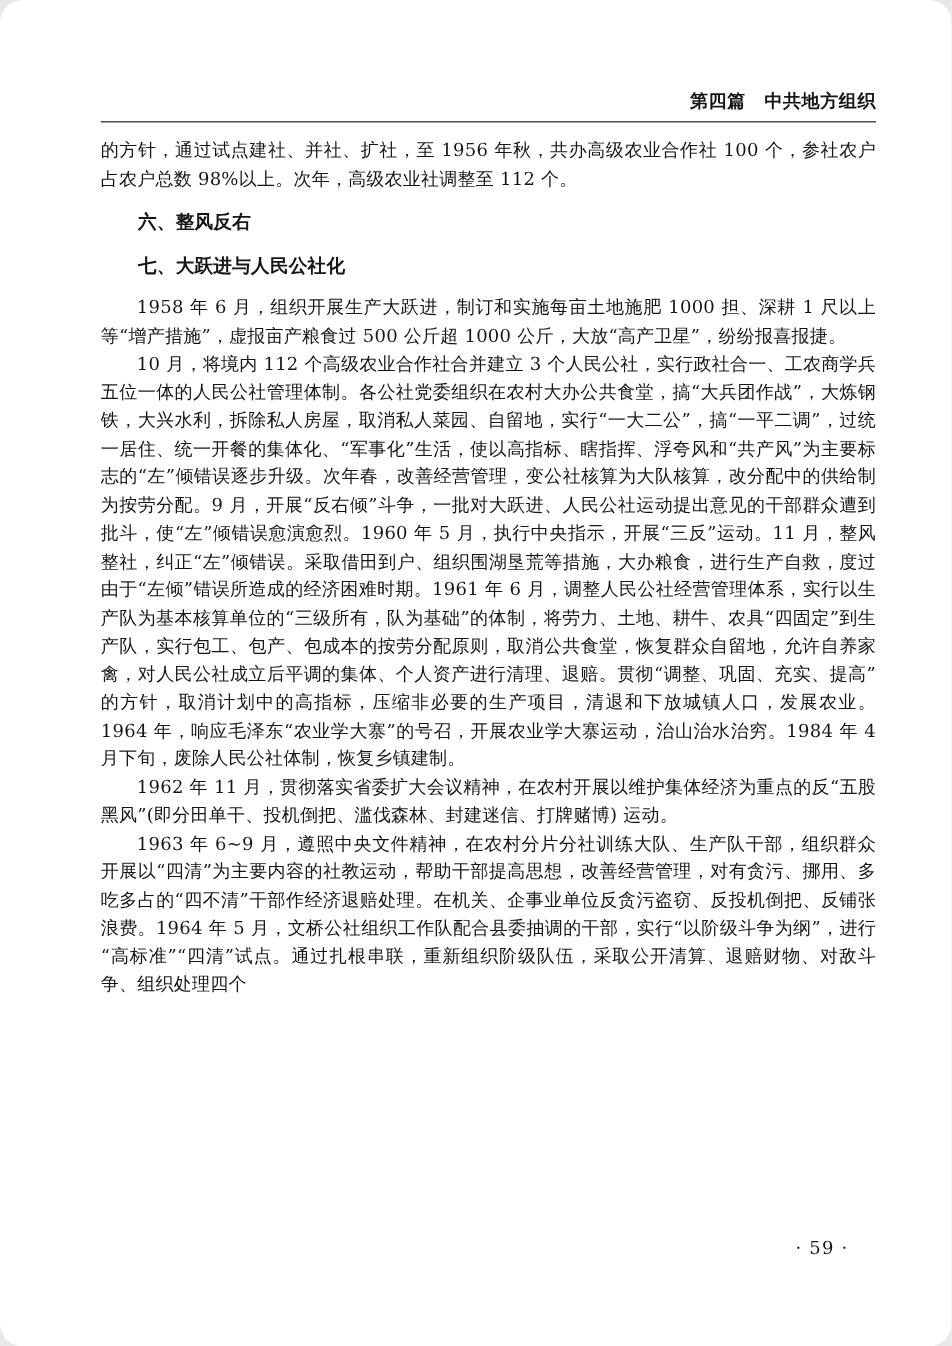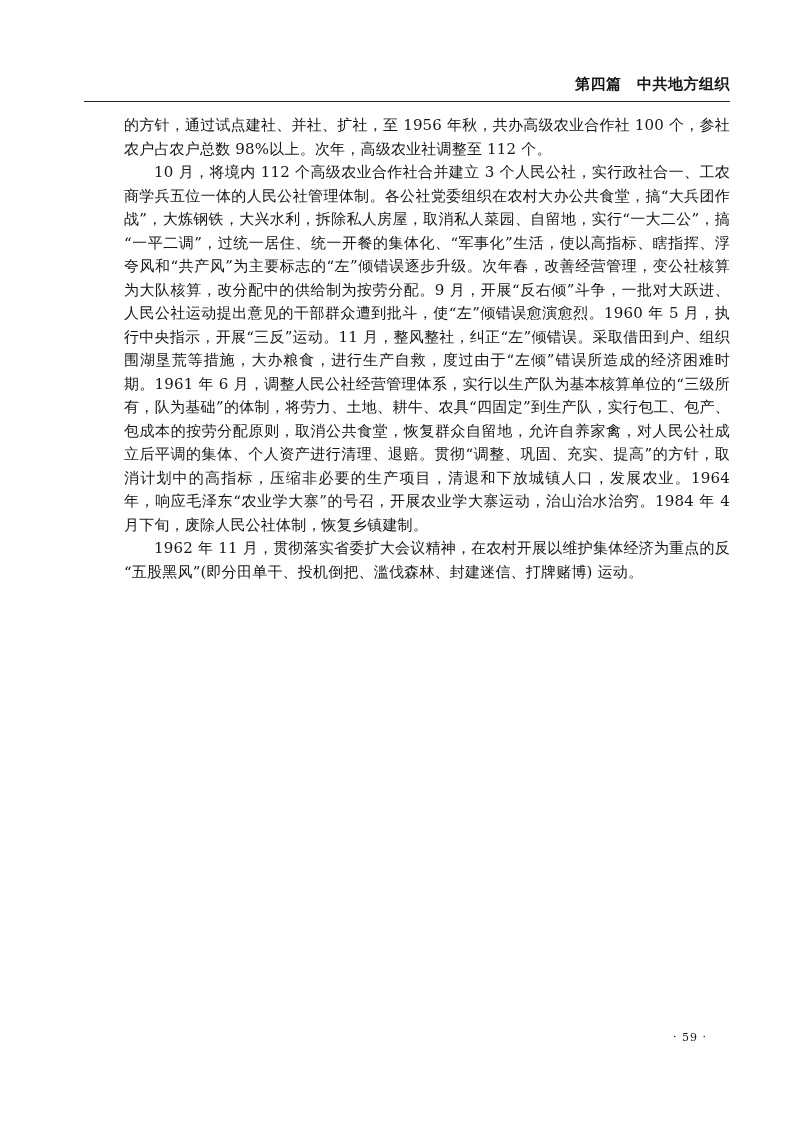--- a/index.html
+++ b/index.html
@@ -9,20 +9,21 @@
     font-family: "DejaVu Serif", "Liberation Serif", serif;
   }
   .page {
     position: relative;
     width: 793px;
     height: 1122px;
     background: #ffffff;
     color: #161616;
     overflow: hidden;
     margin: 0 auto;
+    border-radius: 19px;
   }
   .running-head {
     position: absolute;
     left: 84px;
     right: 63px;
     top: 75px;
     text-align: right;
     font-family: "DejaVu Sans", "Liberation Sans", sans-serif;
     font-weight: bold;
     font-size: 15px;
@@ -39,65 +40,68 @@
   }
   .body-col {
     position: absolute;
     left: 84px;
     right: 63px;
     top: 114px;
     font-size: 15px;
     line-height: 23.5px;
     text-align: justify;
     letter-spacing: 0.2px;
-    margin-left: 40px;
   }
   .para {
     margin: 0;
   }
   .para.indent {
     text-indent: 2em;
   }
   .sec-heading {
     font-family: "DejaVu Sans", "Liberation Sans", sans-serif;
     font-weight: bold;
     font-size: 15.5px;
     margin: 13px 0 11px 0;
     padding-left: 2em;
     text-align: left;
   }
   .folio {
     position: absolute;
     top: 1031px;
     right: 86px;
-    font-size: 11px;
+    font-size: 15px;
     letter-spacing: 1px;
   }
 </style>
 </head>
 <body>
 
 <div class="page">
 
   <div class="running-head">第四篇　中共地方组织</div>
 
   <div class="head-rule"></div>
 
   <div class="body-col">
 
     <p class="para">的方针，通过试点建社、并社、扩社，至 1956 年秋，共办高级农业合作社 100 个，参社农户占农户总数 98%以上。次年，高级农业社调整至 112 个。</p>
 
 
+    <h2 class="sec-heading">六、整风反右</h2>
 
 
+    <h2 class="sec-heading">七、大跃进与人民公社化</h2>
 
+    <p class="para indent">1958 年 6 月，组织开展生产大跃进，制订和实施每亩土地施肥 1000 担、深耕 1 尺以上等“增产措施”，虚报亩产粮食过 500 公斤超 1000 公斤，大放“高产卫星”，纷纷报喜报捷。</p>
 
     <p class="para indent">10 月，将境内 112 个高级农业合作社合并建立 3 个人民公社，实行政社合一、工农商学兵五位一体的人民公社管理体制。各公社党委组织在农村大办公共食堂，搞“大兵团作战”，大炼钢铁，大兴水利，拆除私人房屋，取消私人菜园、自留地，实行“一大二公”，搞“一平二调”，过统一居住、统一开餐的集体化、“军事化”生活，使以高指标、瞎指挥、浮夸风和“共产风”为主要标志的“左”倾错误逐步升级。次年春，改善经营管理，变公社核算为大队核算，改分配中的供给制为按劳分配。9 月，开展“反右倾”斗争，一批对大跃进、人民公社运动提出意见的干部群众遭到批斗，使“左”倾错误愈演愈烈。1960 年 5 月，执行中央指示，开展“三反”运动。11 月，整风整社，纠正“左”倾错误。采取借田到户、组织围湖垦荒等措施，大办粮食，进行生产自救，度过由于“左倾”错误所造成的经济困难时期。1961 年 6 月，调整人民公社经营管理体系，实行以生产队为基本核算单位的“三级所有，队为基础”的体制，将劳力、土地、耕牛、农具“四固定”到生产队，实行包工、包产、包成本的按劳分配原则，取消公共食堂，恢复群众自留地，允许自养家禽，对人民公社成立后平调的集体、个人资产进行清理、退赔。贯彻“调整、巩固、充实、提高”的方针，取消计划中的高指标，压缩非必要的生产项目，清退和下放城镇人口，发展农业。1964 年，响应毛泽东“农业学大寨”的号召，开展农业学大寨运动，治山治水治穷。1984 年 4 月下旬，废除人民公社体制，恢复乡镇建制。</p>
 
 
     <p class="para indent">1962 年 11 月，贯彻落实省委扩大会议精神，在农村开展以维护集体经济为重点的反“五股黑风”(即分田单干、投机倒把、滥伐森林、封建迷信、打牌赌博) 运动。</p>
 
+    <p class="para indent">1963 年 6~9 月，遵照中央文件精神，在农村分片分社训练大队、生产队干部，组织群众开展以“四清”为主要内容的社教运动，帮助干部提高思想，改善经营管理，对有贪污、挪用、多吃多占的“四不清”干部作经济退赔处理。在机关、企事业单位反贪污盗窃、反投机倒把、反铺张浪费。1964 年 5 月，文桥公社组织工作队配合县委抽调的干部，实行“以阶级斗争为纲”，进行“高标准”“四清”试点。通过扎根串联，重新组织阶级队伍，采取公开清算、退赔财物、对敌斗争、组织处理四个</p>
 
   </div>
 
   <div class="folio">· 59 ·</div>
 
 </div>
 
 </body></html>

